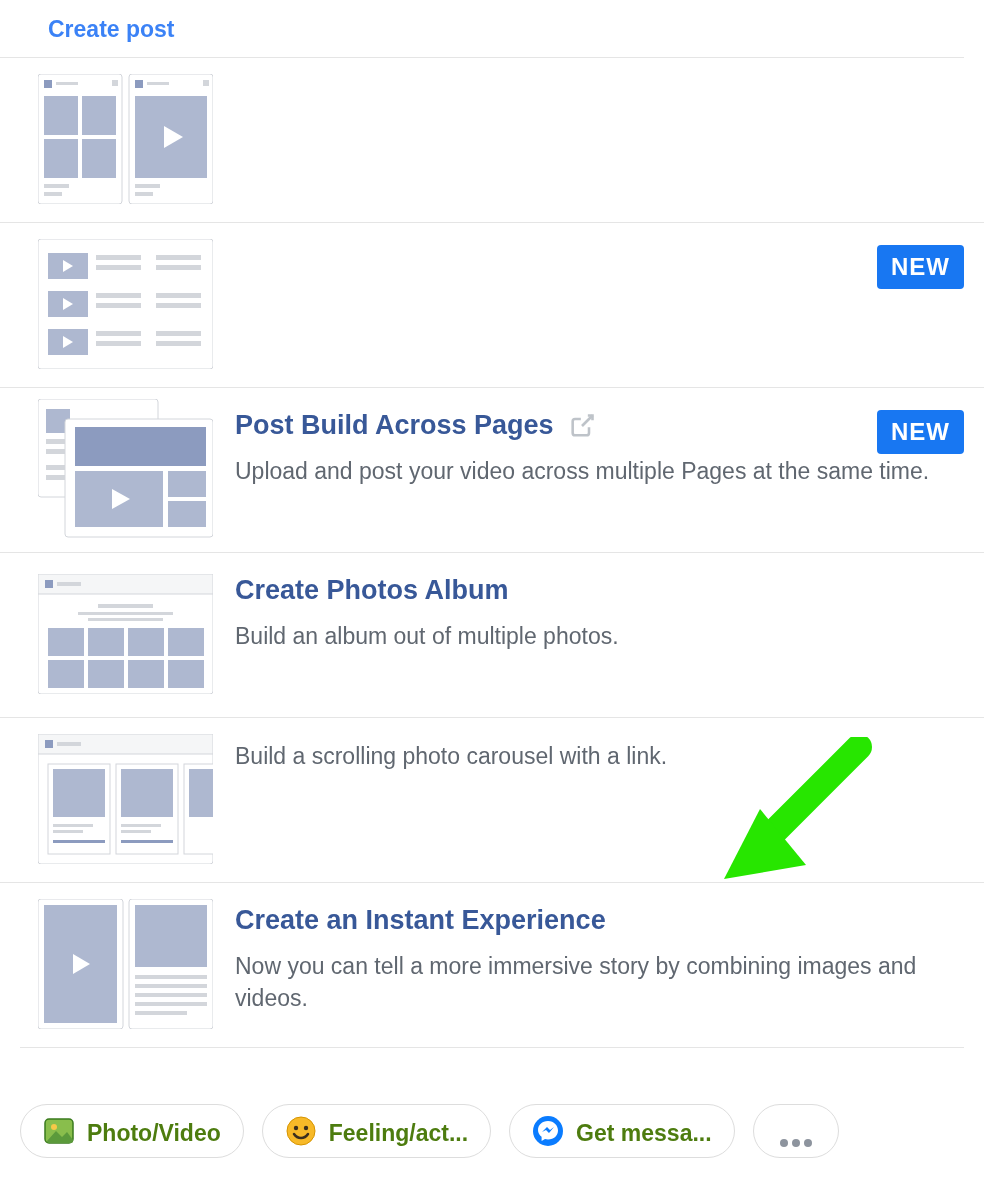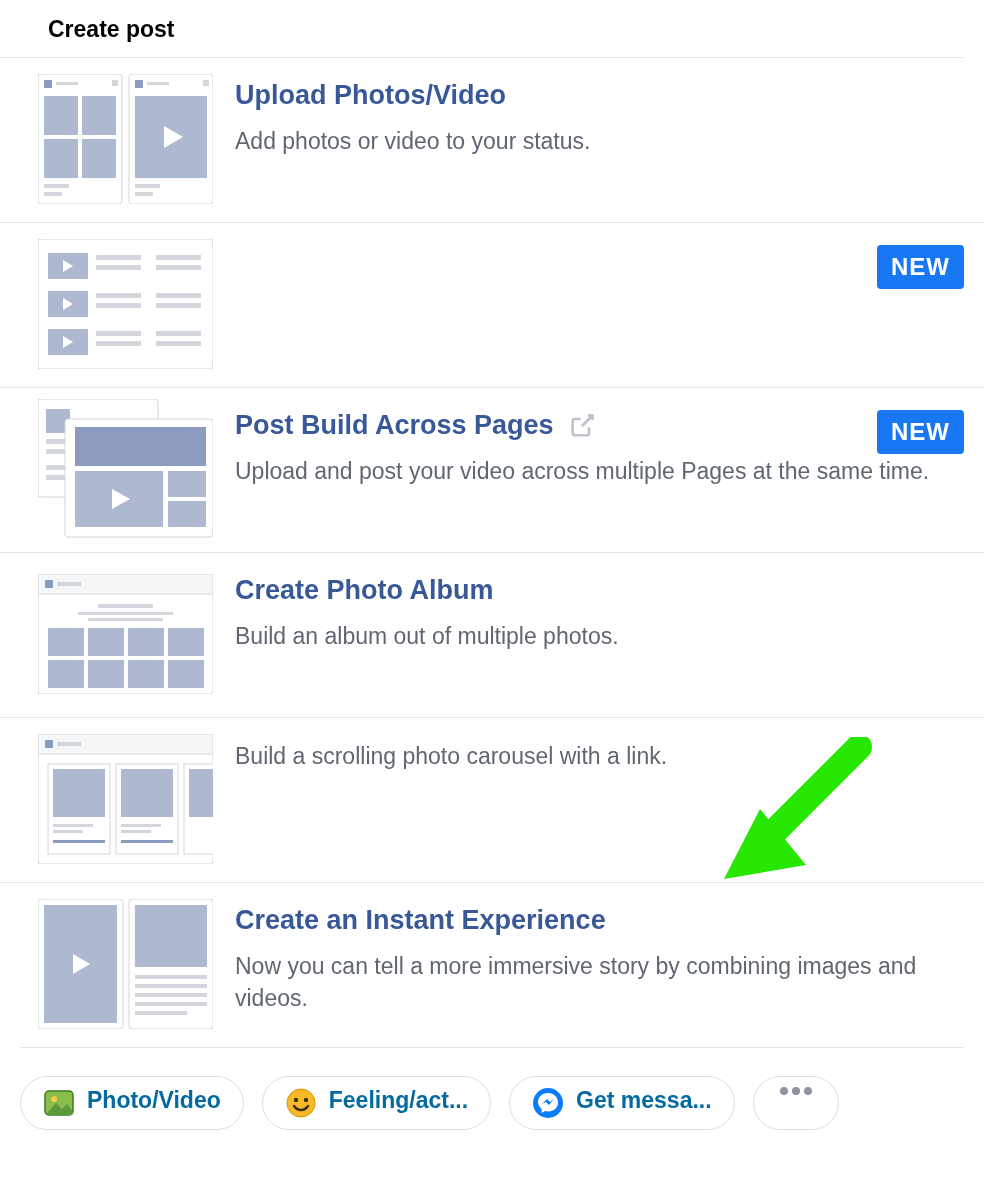--- a/index.html
+++ b/index.html
@@ -7,21 +7,21 @@
     font-family: -apple-system, BlinkMacSystemFont, "Segoe UI", Helvetica, Arial, sans-serif;
     background: #fff;
     width: 984px;
     color: #1c1e21;
   }
   .container { padding: 0 0 20px 0; }
   .header {
     padding: 16px 28px 14px 48px;
     font-weight: 700;
     font-size: 23px;
-    color: #000000;
+    color: #3b82f6;
     border-bottom: 1px solid #e5e5e5;
     margin: 0 20px 0 0;
   }
   .list { }
   .row {
     position: relative;
     display: flex;
     align-items: flex-start;
     padding: 16px 20px 18px 38px;
     border-bottom: 1px solid #e5e5e5;
@@ -67,29 +67,30 @@
   }
   
   .footer {
     display: flex;
     gap: 18px;
     padding: 20px 20px 0 20px;
     margin-top: 8px;
   }
   .pill {
     display: inline-flex;
-    align-items: flex-start;
+    align-items: flex-end;
     gap: 12px;
     border: 1px solid #ddd;
     border-radius: 34px;
     padding: 10px 22px;
     font-weight: 700;
     font-size: 23px;
-    color: #0369a1;
+    color: #4d7c0f;
     white-space: nowrap;
+    margin-top: 28px;
   }
   .pill.more { padding: 10px 26px; }
   .dots { display: inline-flex; gap: 4px; }
   .dots span { width: 8px; height: 8px; border-radius: 50%; background: #8d949e; }
   
   .arrow {
     position: absolute;
     right: 110px;
     bottom: -15px;
     width: 170px;
@@ -126,26 +127,20 @@
 
           <rect x="91" y="0" width="84" height="130" rx="3" fill="#fff" stroke="#d3d6db"></rect>
           <rect x="97" y="6" width="8" height="8" fill="#8c9bbf"></rect>
           <rect x="109" y="8" width="22" height="3" fill="#d3d6db"></rect>
           <rect x="165" y="6" width="6" height="6" fill="#d3d6db"></rect>
           <rect x="97" y="22" width="72" height="82" fill="#aeb8d0"></rect>
           <polygon points="126,52 126,74 145,63" fill="#fff"></polygon>
           <rect x="97" y="110" width="25" height="4" fill="#d3d6db"></rect>
           <rect x="97" y="118" width="18" height="4" fill="#d3d6db"></rect>
         </svg>
-      </div>
-      <div class="text">
-        <div class="title">
-          <span>Upload Photos/Video</span>
-        </div>
-        <div class="desc">Add photos or video to your status.</div>
       </div>
     </div>
 
     <div class="row">
       <div class="thumb">
         <svg width="175" height="130" viewBox="0 0 175 130">
           <rect x="0" y="0" width="175" height="130" rx="3" fill="#fff" stroke="#d3d6db"></rect>
           <g>
             <rect x="10" y="14" width="40" height="26" fill="#aeb8d0"></rect>
             <polygon points="25,21 25,33 35,27" fill="#fff"></polygon>
@@ -225,21 +220,21 @@
           <rect x="90" y="54" width="36" height="28" fill="#aeb8d0"></rect>
           <rect x="130" y="54" width="36" height="28" fill="#aeb8d0"></rect>
           <rect x="10" y="86" width="36" height="28" fill="#aeb8d0"></rect>
           <rect x="50" y="86" width="36" height="28" fill="#aeb8d0"></rect>
           <rect x="90" y="86" width="36" height="28" fill="#aeb8d0"></rect>
           <rect x="130" y="86" width="36" height="28" fill="#aeb8d0"></rect>
         </svg>
       </div>
       <div class="text">
         <div class="title">
-          <span>Create Photo Album</span>
+          <span>Create Photos Album</span>
         </div>
         <div class="desc">Build an album out of multiple photos.</div>
       </div>
     </div>
 
     <div class="row">
       <div class="thumb">
         <svg width="175" height="130" viewBox="0 0 175 130">
           <rect x="0" y="0" width="175" height="130" rx="3" fill="#fff" stroke="#d3d6db"></rect>
           <rect x="0" y="0" width="175" height="20" fill="#f5f6f7" stroke="#d3d6db"></rect>

